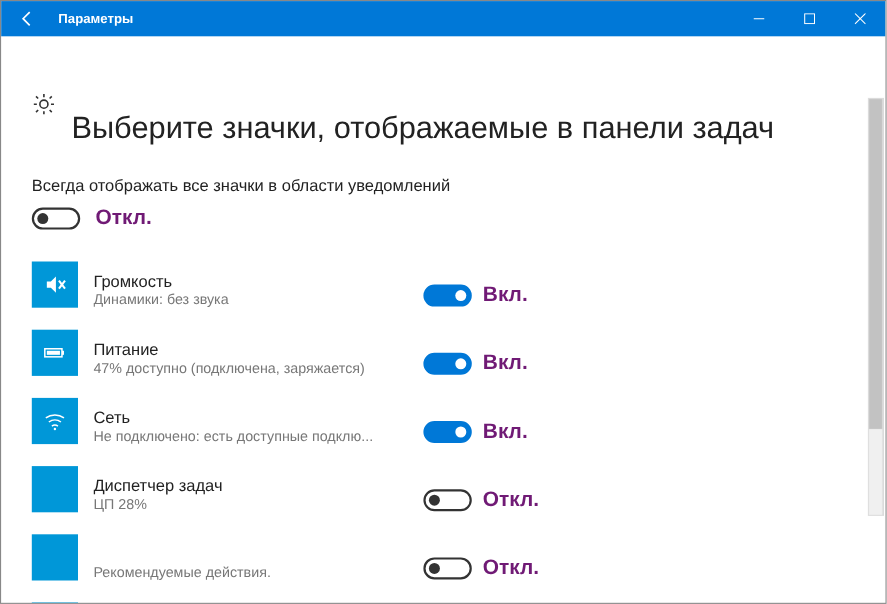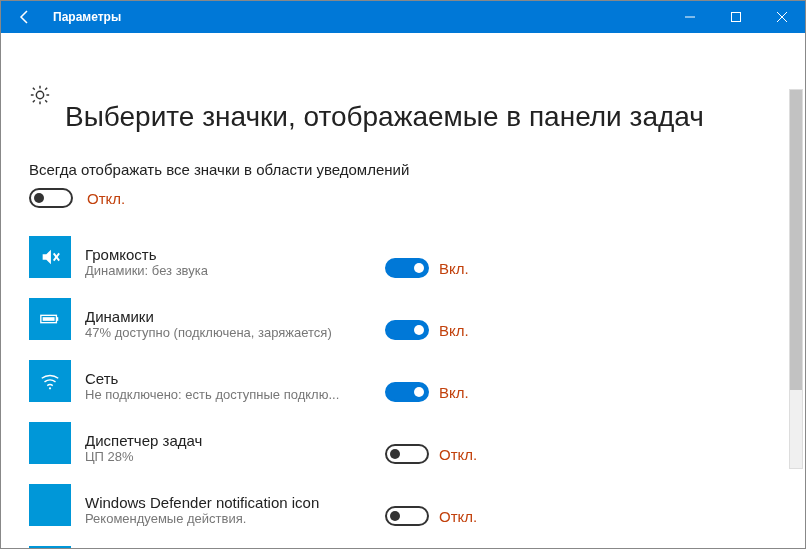--- a/index.html
+++ b/index.html
@@ -18,21 +18,21 @@
 .page-header { display: flex; align-items: center; gap: 14px; margin-bottom: 28px; }
 .page-header .gear { width: 22px; height: 22px; color: #333; }
 .page-header h1 { font-size: 28px; font-weight: 400; color: #222; margin-top: 44px; }
 .master-label { font-size: 15px; color: #222; margin-bottom: 10px; }
 .master-row { display: flex; align-items: center; gap: 14px; margin-bottom: 22px; }
 .toggle { width: 44px; height: 20px; border-radius: 10px; position: relative; cursor: pointer; }
 .toggle.off { border: 2px solid #333; background: #fff; }
 .toggle.off .knob { width: 10px; height: 10px; border-radius: 50%; background: #333; position: absolute; left: 3px; top: 3px; }
 .toggle.on { background: #0078d7; border: 2px solid #0078d7; }
 .toggle.on .knob { width: 10px; height: 10px; border-radius: 50%; background: #fff; position: absolute; right: 3px; top: 3px; }
-.toggle-label { font-size: 15px; color: #c2410c; }
+.toggle-label { font-size: 19px; color: #701a75; font-weight: bold; }
 .item-row { display: flex; align-items: flex-end; margin-bottom: 14px; min-height: 48px; }
 .icon-box { width: 42px; height: 42px; background: #0097d8; display: flex; align-items: center; justify-content: center; margin-right: 14px; flex-shrink: 0; }
 .icon-box svg { width: 22px; height: 22px; }
 .icon-box.blank { background: #0097d8; }
 .item-text { flex: 1; min-width: 0; max-width: 300px; }
 .item-title { font-size: 15px; color: #222; white-space: nowrap; overflow: hidden; text-overflow: ellipsis; }
 .item-sub { font-size: 13px; color: #777; white-space: nowrap; overflow: hidden; text-overflow: ellipsis; }
 .item-toggle-wrap { display: flex; align-items: center; gap: 10px; width: 140px; }
 .annotation { position: absolute; pointer-events: none; }
 </style>
@@ -107,21 +107,21 @@
         </div>
         <div class="item-row">
           <div class="icon-box">
             <svg viewBox="0 0 24 24">
               <rect x="2" y="8" width="17" height="8" stroke="#fff" stroke-width="1.5" fill="none"></rect>
               <rect x="19" y="10" width="2" height="4" fill="#fff"></rect>
               <rect x="4" y="10" width="13" height="4" fill="#fff"></rect>
             </svg>
           </div>
           <div class="item-text">
-            <div class="item-title">Динамики</div>
+            <div class="item-title">Питание</div>
             <div class="item-sub">47% доступно (подключена, заряжается)</div>
           </div>
           <div class="item-toggle-wrap">
             <div class="toggle on">
               <div class="knob"></div>
             </div>
             <div class="toggle-label">Вкл.</div>
           </div>
         </div>
         <div class="item-row">
@@ -153,21 +153,20 @@
           <div class="item-toggle-wrap">
             <div class="toggle off">
               <div class="knob"></div>
             </div>
             <div class="toggle-label">Откл.</div>
           </div>
         </div>
         <div class="item-row">
           <div class="icon-box blank"></div>
           <div class="item-text">
-            <div class="item-title">Windows Defender notification icon</div>
             <div class="item-sub">Рекомендуемые действия.</div>
           </div>
           <div class="item-toggle-wrap">
             <div class="toggle off">
               <div class="knob"></div>
             </div>
             <div class="toggle-label">Откл.</div>
           </div>
         </div>
         <div class="item-row">

